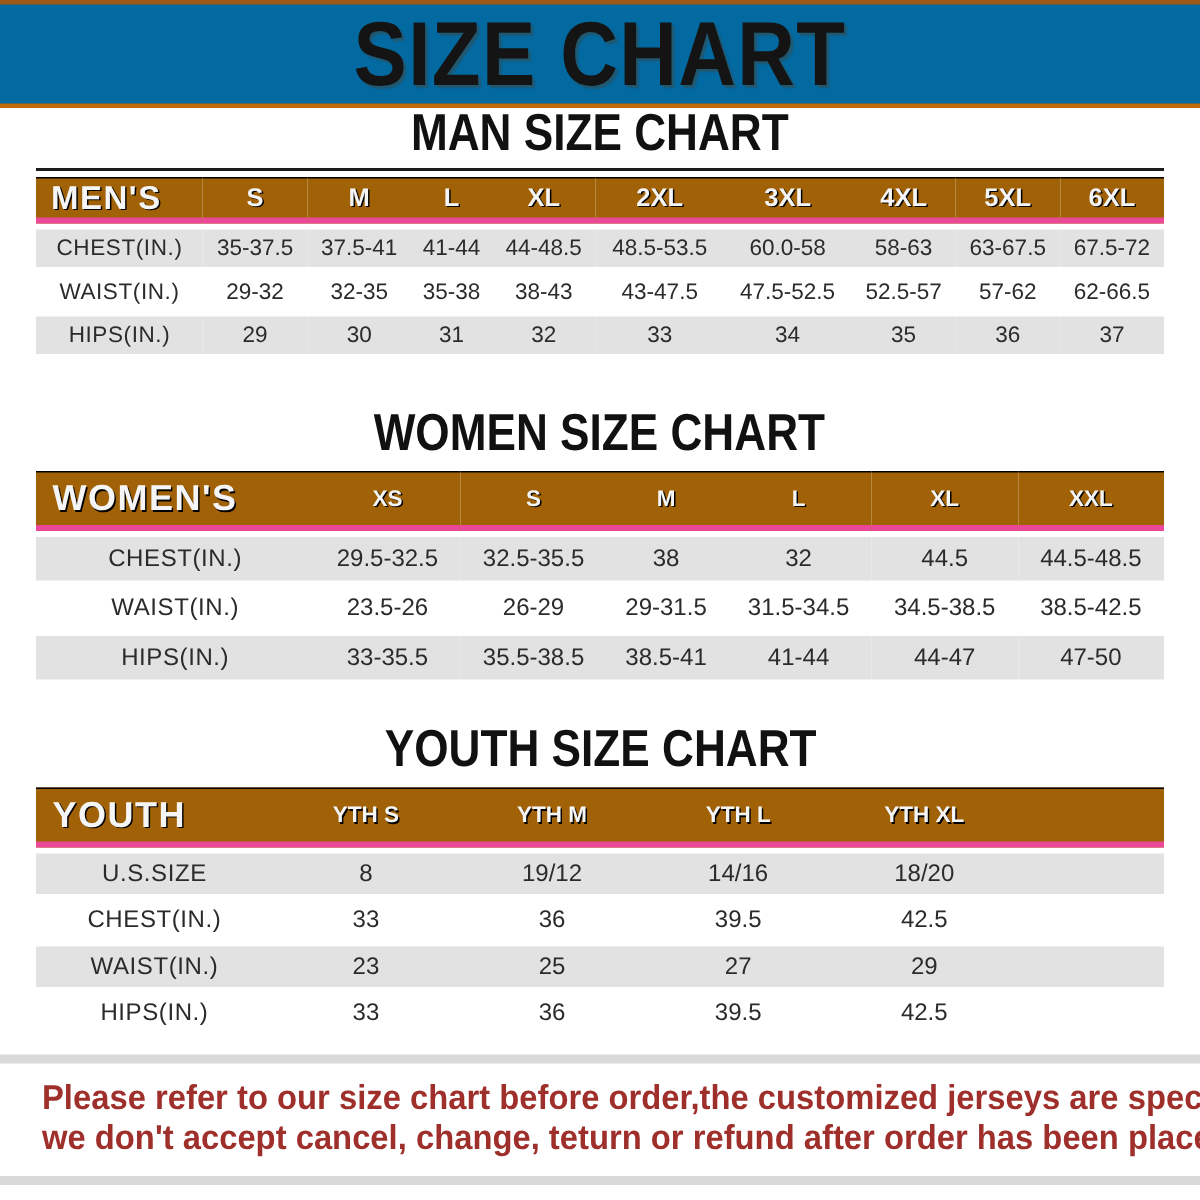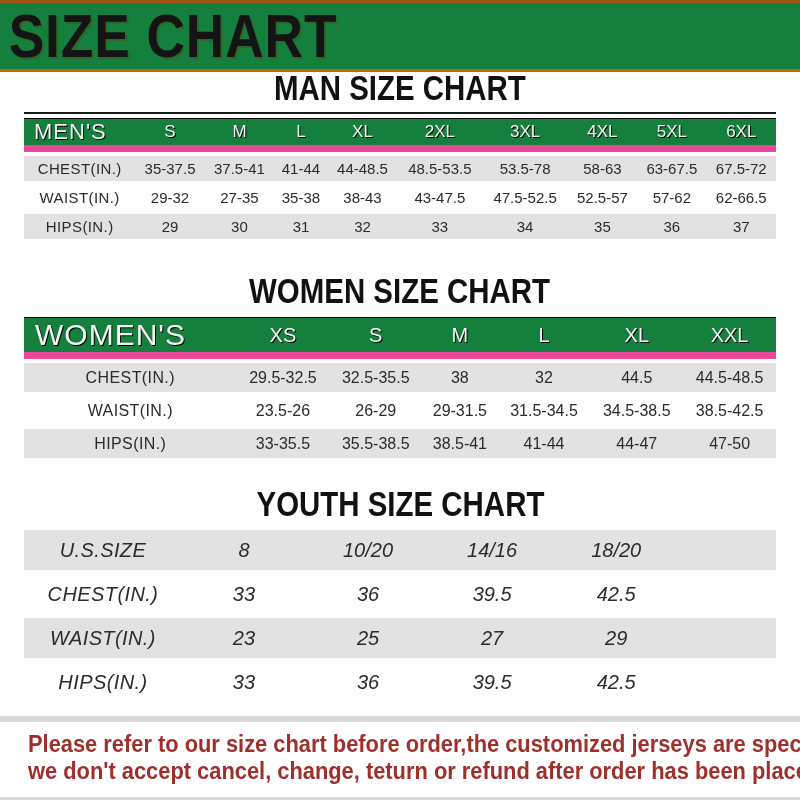--- a/index.html
+++ b/index.html
@@ -5,24 +5,24 @@
   * { box-sizing: border-box; }
   html,body { margin:0; padding:0; }
   body {
     width:800px; height:800px; overflow:hidden;
     background:#ffffff;
     font-family:"Liberation Sans", sans-serif;
   }
 
   
   .banner {
-    height:72px; background:#15803d;
+    height:72px; background:#0369a1;
     border-top:3px solid #9e5a14;
     border-bottom:3px solid #c06a08;
-    display:flex; align-items:center; justify-content:flex-start;
+    display:flex; align-items:center; justify-content:center;
   }
   .banner-title {
     display:inline-block;
     font-size:56px; font-weight:bold; color:#141414;
     letter-spacing:1px; line-height:1;
     transform:scaleX(0.95) scaleY(1.08);
     text-shadow:2px 2px 1px rgba(100,50,0,0.30);
     white-space:nowrap;
   }
 
@@ -43,40 +43,40 @@
   .topline { height:2px; background:#1b1b1b; margin:8px 24px 0 24px; }
   table {
     width:100%;
     border-collapse:separate; border-spacing:0 4px;
     table-layout:auto;
   }
   table.fixed { table-layout:fixed; }
   th, td { white-space:nowrap; padding:0 2px; }
 
   tr.bar th {
-    background:#15803d; color:#f5f5f5;
-    font-weight:normal; text-align:center;
-    border-top:1px solid #000; border-bottom:7px solid #ec4899;
+    background:#a16207; color:#f5f5f5;
+    font-weight:bold; text-align:center;
+    border-top:1px solid #000; border-bottom:4px solid #ec4899;
     text-shadow:1px 1px 0 #000;
   }
   tr.bar th.lab {
     text-align:left; padding-left:10px;
     letter-spacing:1px;
   }
   .men-t   tr.bar th { height:30px; font-size:17px; }
   .men-t   tr.bar th.lab { font-size:22px; }
-  .women-t tr.bar th, .youth-t tr.bar th { height:40px; font-size:20px; }
-  .women-t tr.bar th.lab, .youth-t tr.bar th.lab { font-size:30px;padding-left:11px; }
+  .women-t tr.bar th, .youth-t tr.bar th { height:40px; font-size:15px; }
+  .women-t tr.bar th.lab, .youth-t tr.bar th.lab { font-size:24px;padding-left:11px; }
 
   tr.r td {
     text-align:center; color:#2b2b2b;
   }
   .men-t   tr.r td { height:25px; font-size:15px; }
   .women-t tr.r td { height:29px; font-size:16px; }
-  .youth-t tr.r td { height:40px; font-size:20px;font-style:italic; }
+  .youth-t tr.r td { height:27px; font-size:16px; }
   tr.gray td { background:#e2e2e2; }
   tr.white td { background:#ffffff; }
   td.rlab { color:#222; letter-spacing:0.4px; }
 
   
   .strip { height:6px; background:#d9d9d9; width:800px; }
   .strip-top { margin-top:10px; }
   .footer-text { padding:9px 28px 4px 28px; }
   .footer-line {
     display:block;
@@ -113,29 +113,29 @@
       <th>5XL</th>
       <th>6XL</th>
     </tr>
     <tr class="r gray">
       <td class="rlab">CHEST(IN.)</td>
       <td>35-37.5</td>
       <td>37.5-41</td>
       <td>41-44</td>
       <td>44-48.5</td>
       <td>48.5-53.5</td>
-      <td>53.5-78</td>
+      <td>60.0-58</td>
       <td>58-63</td>
       <td>63-67.5</td>
       <td>67.5-72</td>
     </tr>
     <tr class="r white">
       <td class="rlab">WAIST(IN.)</td>
       <td>29-32</td>
-      <td>27-35</td>
+      <td>32-35</td>
       <td>35-38</td>
       <td>38-43</td>
       <td>43-47.5</td>
       <td>47.5-52.5</td>
       <td>52.5-57</td>
       <td>57-62</td>
       <td>62-66.5</td>
     </tr>
     <tr class="r gray">
       <td class="rlab">HIPS(IN.)</td>
@@ -206,24 +206,32 @@
   <table class="youth-t fixed">
     <colgroup>
       <col style="width:21%">
         <col style="width:16.5%">
         <col style="width:16.5%">
       <col style="width:16.5%">
         <col style="width:16.5%">
         <col style="width:13%">
     </colgroup>
     <tbody>
+        <tr class="bar">
+      <th class="lab">YOUTH</th>
+      <th>YTH S</th>
+      <th>YTH M</th>
+      <th>YTH L</th>
+      <th>YTH XL</th>
+      <th></th>
+    </tr>
     <tr class="r gray">
       <td class="rlab">U.S.SIZE</td>
       <td>8</td>
-      <td>10/20</td>
+      <td>19/12</td>
       <td>14/16</td>
       <td>18/20</td>
       <td></td>
     </tr>
     <tr class="r white">
       <td class="rlab">CHEST(IN.)</td>
       <td>33</td>
       <td>36</td>
       <td>39.5</td>
       <td>42.5</td>

